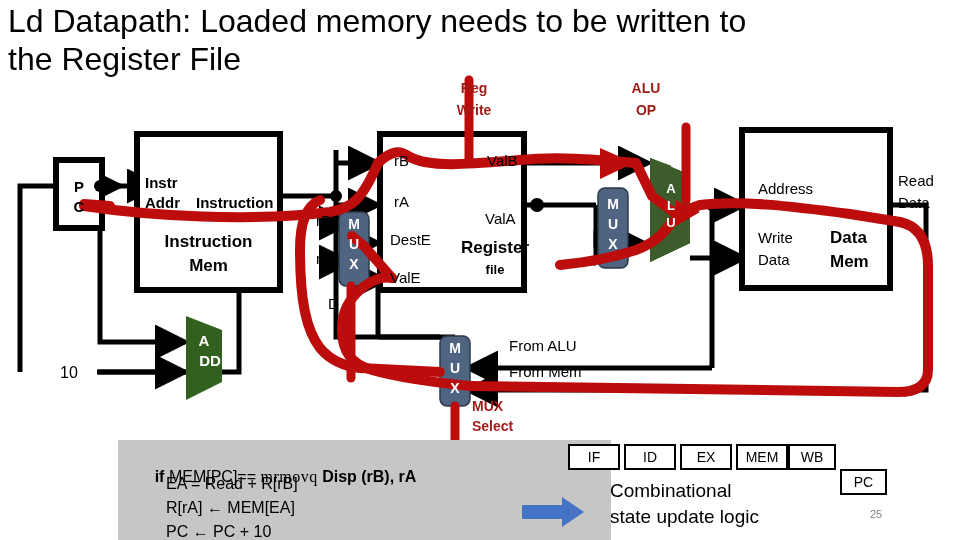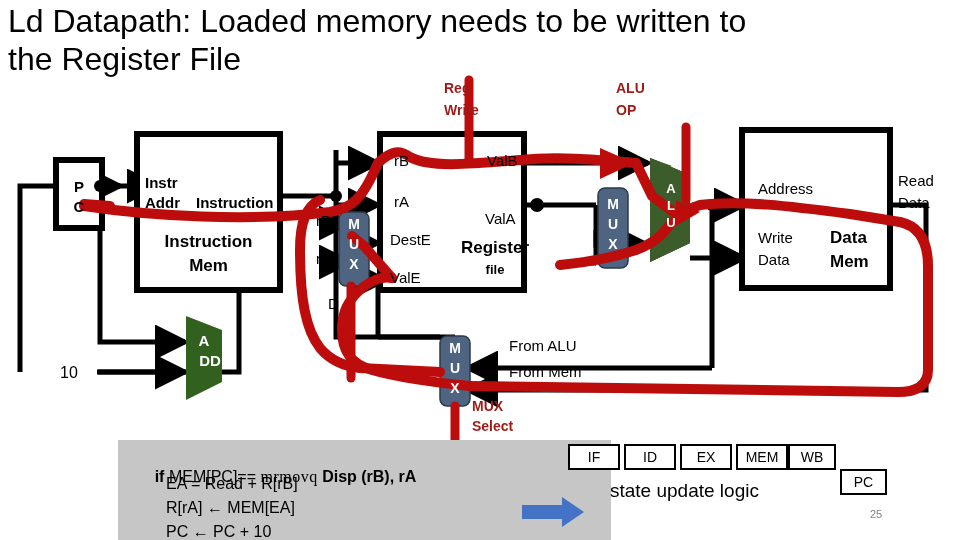--- a/index.html
+++ b/index.html
@@ -17,21 +17,21 @@
     position:absolute;left:8px;top:2px;width:740px;
     font-size:32px;line-height:38px;color:#000;
     font-family:"Liberation Sans", sans-serif;
     font-weight:400;
   }
 
   .lbl{position:absolute;color:#000;font-family:"Liberation Sans", sans-serif;}
   .lbl-md{font-size:15px;}
   .lbl-bold{font-weight:bold;}
   .lbl-white{color:#ffffff;font-weight:bold;}
-  .lbl-red{color:#9e1b17;font-weight:bold;font-size:14px;text-align:left;}
+  .lbl-red{color:#9e1b17;font-weight:bold;font-size:14px;text-align:center;}
 
   .muxtxt{
     position:absolute;color:#fff;font-weight:bold;font-size:14px;
     text-align:center;line-height:20px;width:22px;
   }
 
   .codebox{
     position:absolute;left:118px;top:440px;width:493px;height:100px;
     background:#c6c6c6;
     font-family:"Liberation Sans", sans-serif;
@@ -270,18 +270,19 @@
   <div class="stagebox" style="left:680px;width:52px;">EX</div>
   <div class="stagebox" style="left:736px;width:52px;">MEM</div>
   <div class="stagebox" style="left:788px;width:48px;">WB</div>
   <div class="stagebox" style="left:840px;width:47px;margin-top:25px;">PC</div>
 
   <svg class="bluearrow" viewBox="0 0 62 30">
     <path d="M0,8 L40,8 L40,0 L62,15 L40,30 L40,22 L0,22 Z" fill="#4472c4"></path>
   </svg>
 
   <div class="comb">
+    <div>Combinational</div>
     <div>state update logic</div>
   </div>
 
   <div class="pagenum">25</div>
 
 </div>
 
 </body></html>

